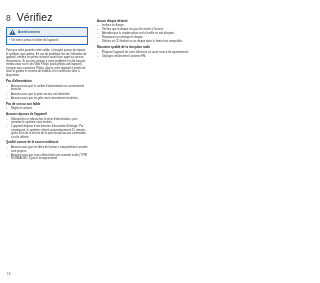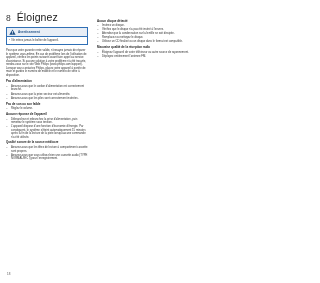--- a/index.html
+++ b/index.html
@@ -115,21 +115,21 @@
     color:#555;
   }
 </style>
 </head>
 <body>
 
 <div class="page">
 
   <div class="chapter">
     <span class="chapter-num">8</span>
-    <span class="chapter-title">Éloignez</span>
+    <span class="chapter-title">Vérifiez</span>
   </div>
 
   <div class="col col-left">
 
     <div class="callout">
       <div class="callout-head">
         <svg class="warn-icon" viewBox="0 0 12 10">
           <polygon points="6,0.6 11.4,9.6 0.6,9.6" fill="#1f4f85"></polygon>
           <rect x="5.4" y="3.3" width="1.2" height="3.4" fill="#ffffff"></rect>
           <rect x="5.4" y="7.4" width="1.2" height="1.2" fill="#ffffff"></rect>

